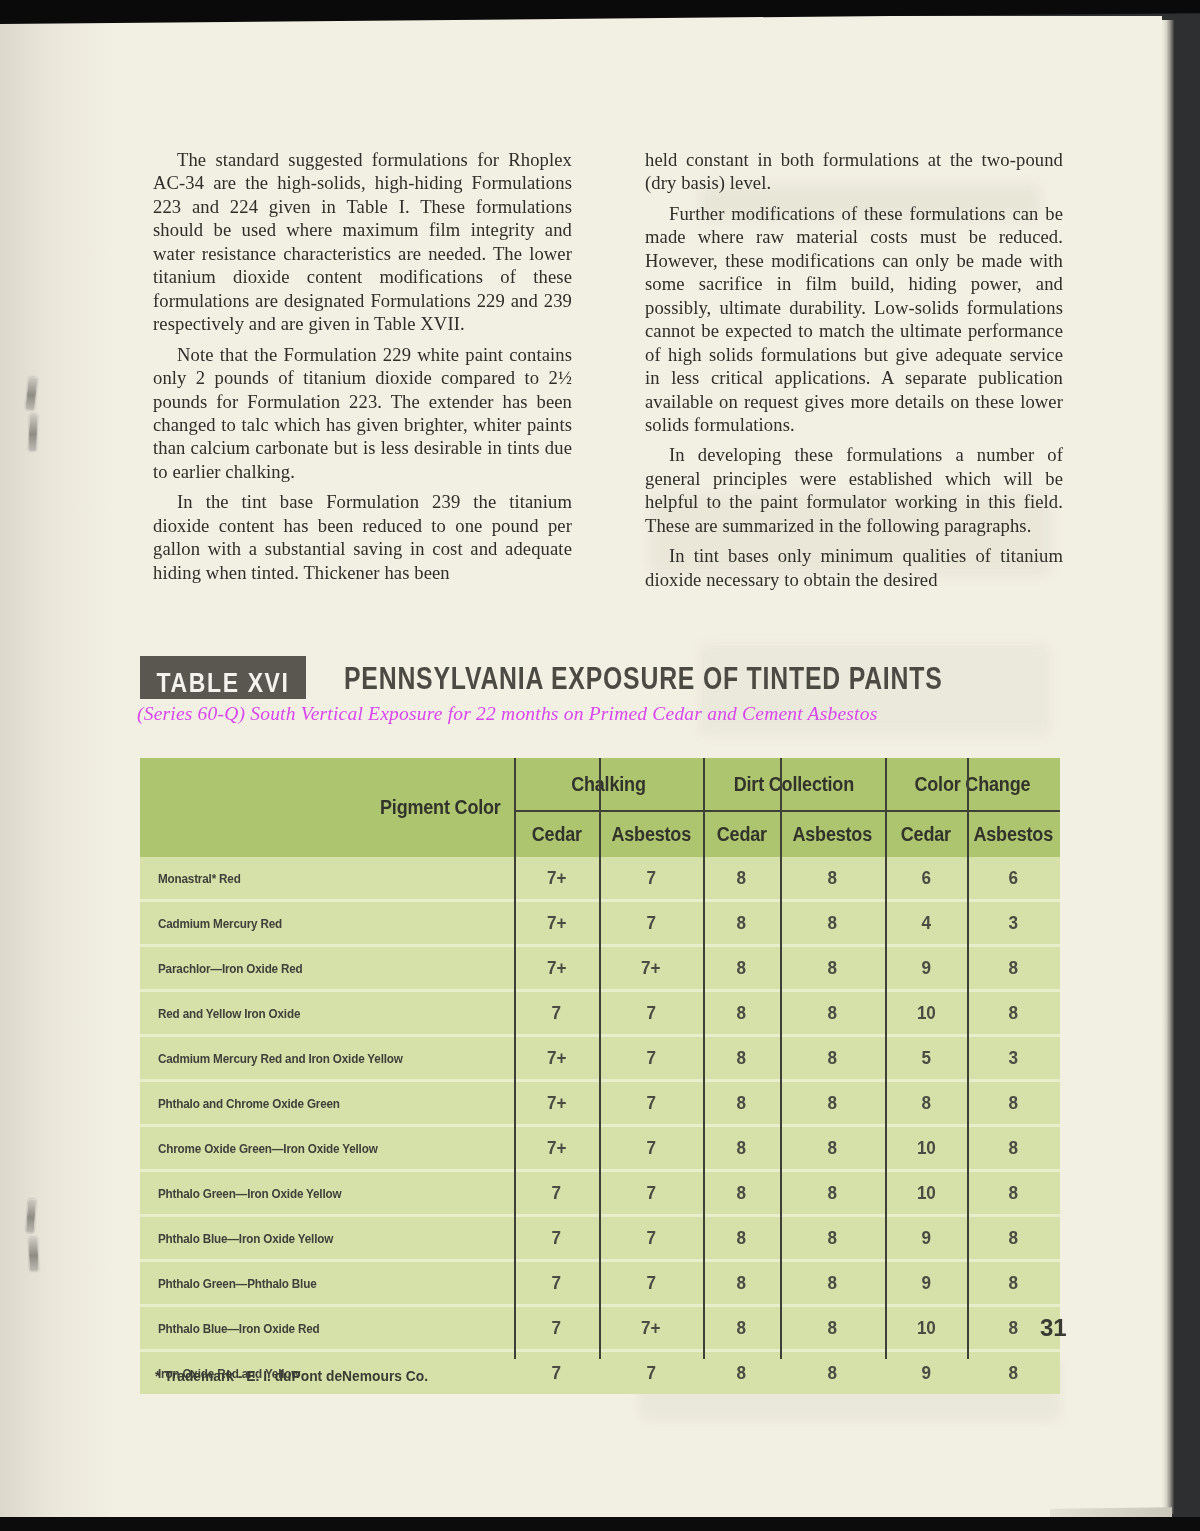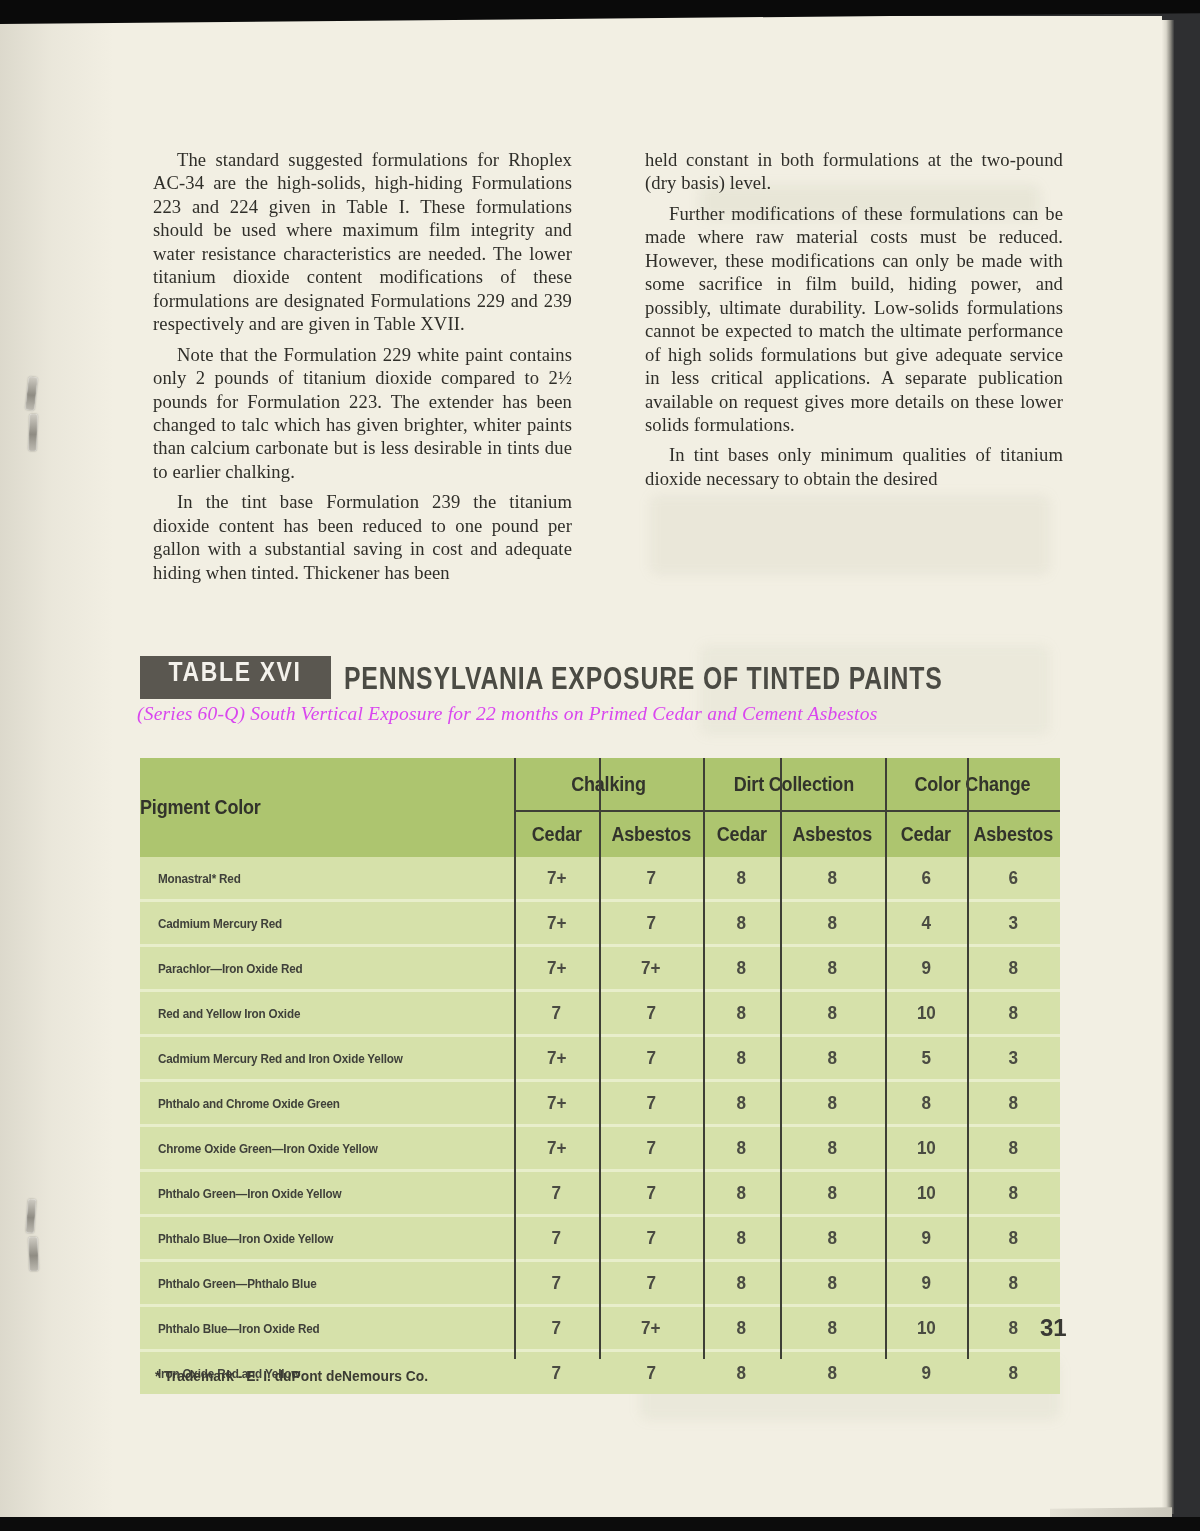--- a/index.html
+++ b/index.html
@@ -44,22 +44,22 @@
   .col p {
     margin:0 0 7px 0; font-size:18.6px; line-height:23.45px;
     text-align:justify; text-indent:24px; letter-spacing:0.1px;
   }
   .col p.noindent { text-indent:0; }
   .col-left  { left:137px; width:419px;margin-left:16px; }
   .col-right { left:645px; width:418px; }
 
   
   .tbl-label {
-    position:absolute; left:140px; top:656px; width:191px; height:43px;
-    background:#5a5750; display:flex; align-items:flex-start; justify-content:center;
+    position:absolute; left:140px; top:656px; width:166px; height:43px;
+    background:#5a5750; display:flex; align-items:flex-end; justify-content:center;
   }
   .tbl-label span {
     color:#f4f2ec; font-family:"Liberation Sans", sans-serif; font-weight:bold;
     font-size:28px; letter-spacing:2px; display:inline-block; transform:scaleX(0.82);
   }
   .tbl-title {
     position:absolute; left:344px; top:659px; height:40px; display:flex; align-items:center;
     color:#4b4b44; font-family:"Liberation Sans", sans-serif; font-weight:bold; font-size:31px;
     white-space:nowrap;
   }
@@ -67,21 +67,21 @@
   .tbl-sub {
     position:absolute; left:137px; top:703px; width:930px;
     font-style:italic; font-size:19.5px; color:#d946ef; letter-spacing:0.2px;
   }
 
   
   .tbl-wrap { position:absolute; left:140px; top:758px; width:920px; }
   table { border-collapse:collapse; table-layout:fixed; width:920px; }
   th, td { padding:0; font-family:"Liberation Sans", sans-serif; }
   thead th { background:#adc56f; color:#32332b; font-size:20px; font-weight:bold; }
-  th.pigment { text-align:left; }
+  th.pigment { text-align:right; }
   tr.group-row th.grp { height:52px; border-bottom:2px solid #3e3f36; }
   tr.sub-row th { height:45px; }
   tbody td {
     background:#d6e1aa; height:42px; color:#4a4b42;
     font-size:19px; font-weight:bold; text-align:center;
   }
   tbody td.name { text-align:left; padding-left:18px; color:#3f403a; font-size:13px; }
   tbody tr + tr td { border-top:3px solid #e8eecb; }
   .cn { display:inline-block; transform:scaleX(0.90); letter-spacing:-0.2px; white-space:nowrap; }
   td.name .cn, th.pigment .cn { transform-origin:left center; }
@@ -118,20 +118,21 @@
 
   <div class="col col-left">
     <p>The standard suggested formulations for Rhoplex AC-34 are the high-solids, high-hiding Formulations 223 and 224 given in Table I. These formulations should be used where maximum film integrity and water resistance characteristics are needed. The lower titanium dioxide content modifications of these formulations are designated Formulations 229 and 239 respectively and are given in Table XVII.</p>
     <p>Note that the Formulation 229 white paint contains only 2 pounds of titanium dioxide compared to 2½ pounds for Formulation 223. The extender has been changed to talc which has given brighter, whiter paints than calcium carbonate but is less desirable in tints due to earlier chalking.</p>
     <p>In the tint base Formulation 239 the titanium dioxide content has been reduced to one pound per gallon with a substantial saving in cost and adequate hiding when tinted. Thickener has been</p>
   </div>
 
   <div class="col col-right">
     <p class="noindent">held constant in both formulations at the two-pound (dry basis) level.</p>
     <p>Further modifications of these formulations can be made where raw material costs must be reduced. However, these modifications can only be made with some sacrifice in film build, hiding power, and possibly, ultimate durability. Low-solids formulations cannot be expected to match the ultimate performance of high solids formulations but give adequate service in less critical applications. A separate publication available on request gives more details on these lower solids formulations.</p>
+    <p>In developing these formulations a number of general principles were established which will be helpful to the paint formulator working in this field. These are summarized in the following paragraphs.</p>
     <p>In tint bases only minimum qualities of titanium dioxide necessary to obtain the desired</p>
   </div>
 
   <div class="tbl-label">
     <span>TABLE XVI</span>
   </div>
   <div class="tbl-title">
     <span>PENNSYLVANIA EXPOSURE OF TINTED PAINTS</span>
   </div>
   <div class="tbl-sub">(Series 60-Q) South Vertical Exposure for 22 months on Primed Cedar and Cement Asbestos</div>

